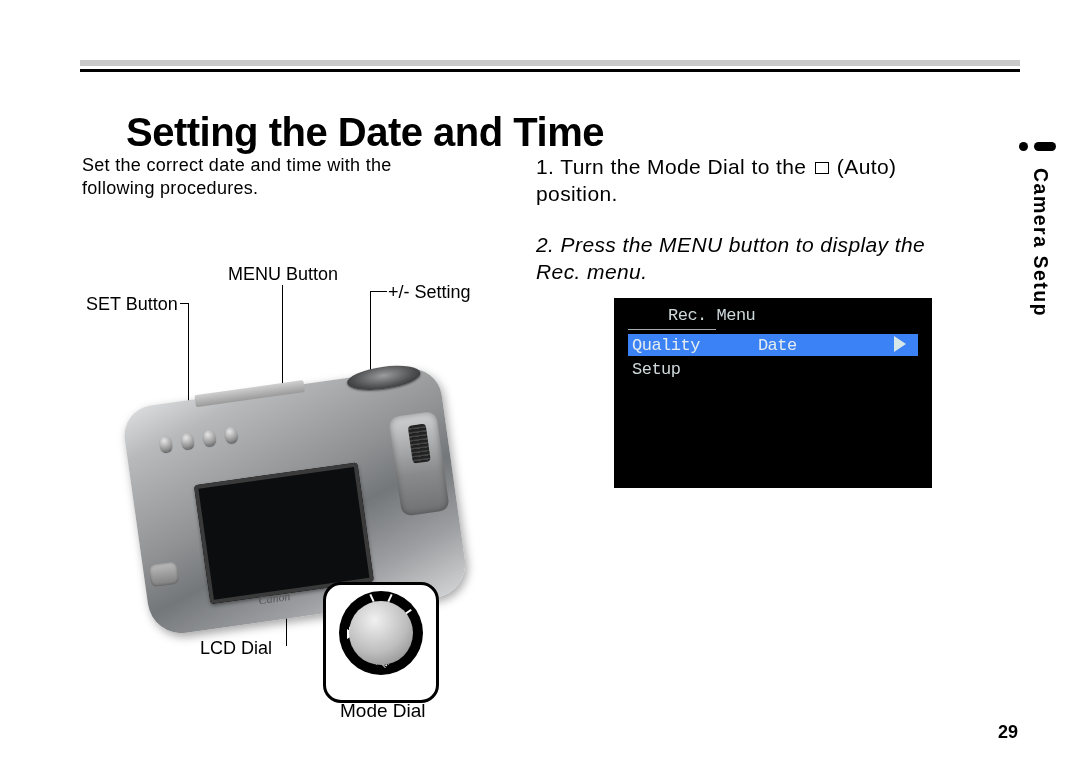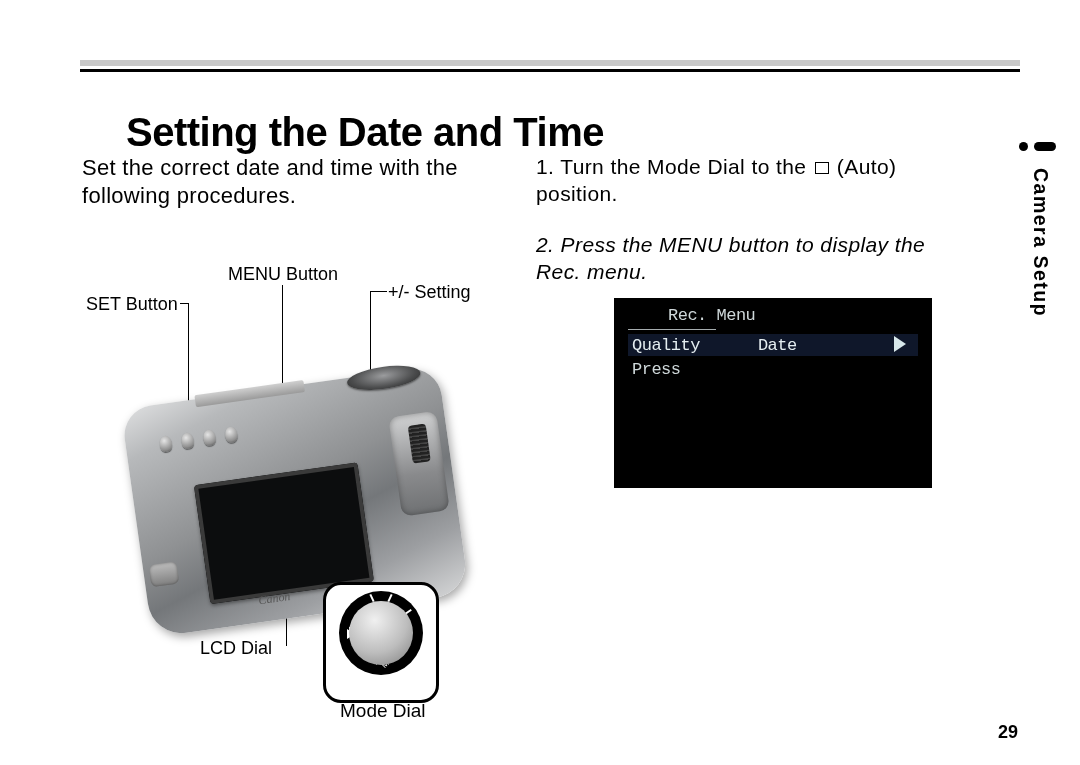--- a/index.html
+++ b/index.html
@@ -36,21 +36,21 @@
     font-weight: bold;
     font-family: Helvetica, Arial, sans-serif;
     letter-spacing: -0.5px;
     margin-left: 44px;
   }
   .intro {
     position: absolute;
     top: 154px;
     left: 82px;
     width: 380px;
-    font-size: 22px;
+    font-size: 18px;
     line-height: 1.25;
     letter-spacing: 0.3px;
   }
   .labels {
     position: absolute;
     font-size: 18px;
   }
   #lbl-set { top: 294px; left: 86px; }
   #lbl-menu { top: 264px; left: 228px; }
   #lbl-plusminus { top: 282px; left: 388px; }
@@ -256,21 +256,21 @@
     width: 290px;
     height: 22px;
     font-family: "Courier New", monospace;
     font-size: 17px;
     letter-spacing: -0.5px;
     display:flex;
     align-items:center;
     padding: 0 4px;
     box-sizing:border-box;
   }
-  #row-quality { top: 36px; background:#0f172a; color:#e4edf0; }
+  #row-quality { top: 36px; background:#3b82f6; color:#e4edf0; }
   #row-quality .val { margin-left: 58px; }
   #row-setup   { top: 60px; color:#cfd8da; }
   .menu-tri {
     position:absolute;
     right: 12px; top: 2px;
     width:0;height:0;
     border-top:8px solid transparent;
     border-bottom:8px solid transparent;
     border-left:12px solid #d7e7ea;
   }
@@ -376,21 +376,21 @@
 
 <div class="lcd-menu">
   <div class="menu-hdr">Rec. Menu</div>
   <div class="menu-underline"></div>
   <div class="menu-row" id="row-quality">
     <span>Quality</span>
     <span class="val">Date</span>
     <span class="menu-tri"></span>
   </div>
   <div class="menu-row" id="row-setup">
-    <span>Press</span>
+    <span>Setup</span>
   </div>
 </div>
 
 <div class="side-dots">
   <span class="dot"></span>
   <span class="pill"></span>
 </div>
 <div class="side-tab">Camera Setup</div>
 
 <div class="page-num">29</div>

